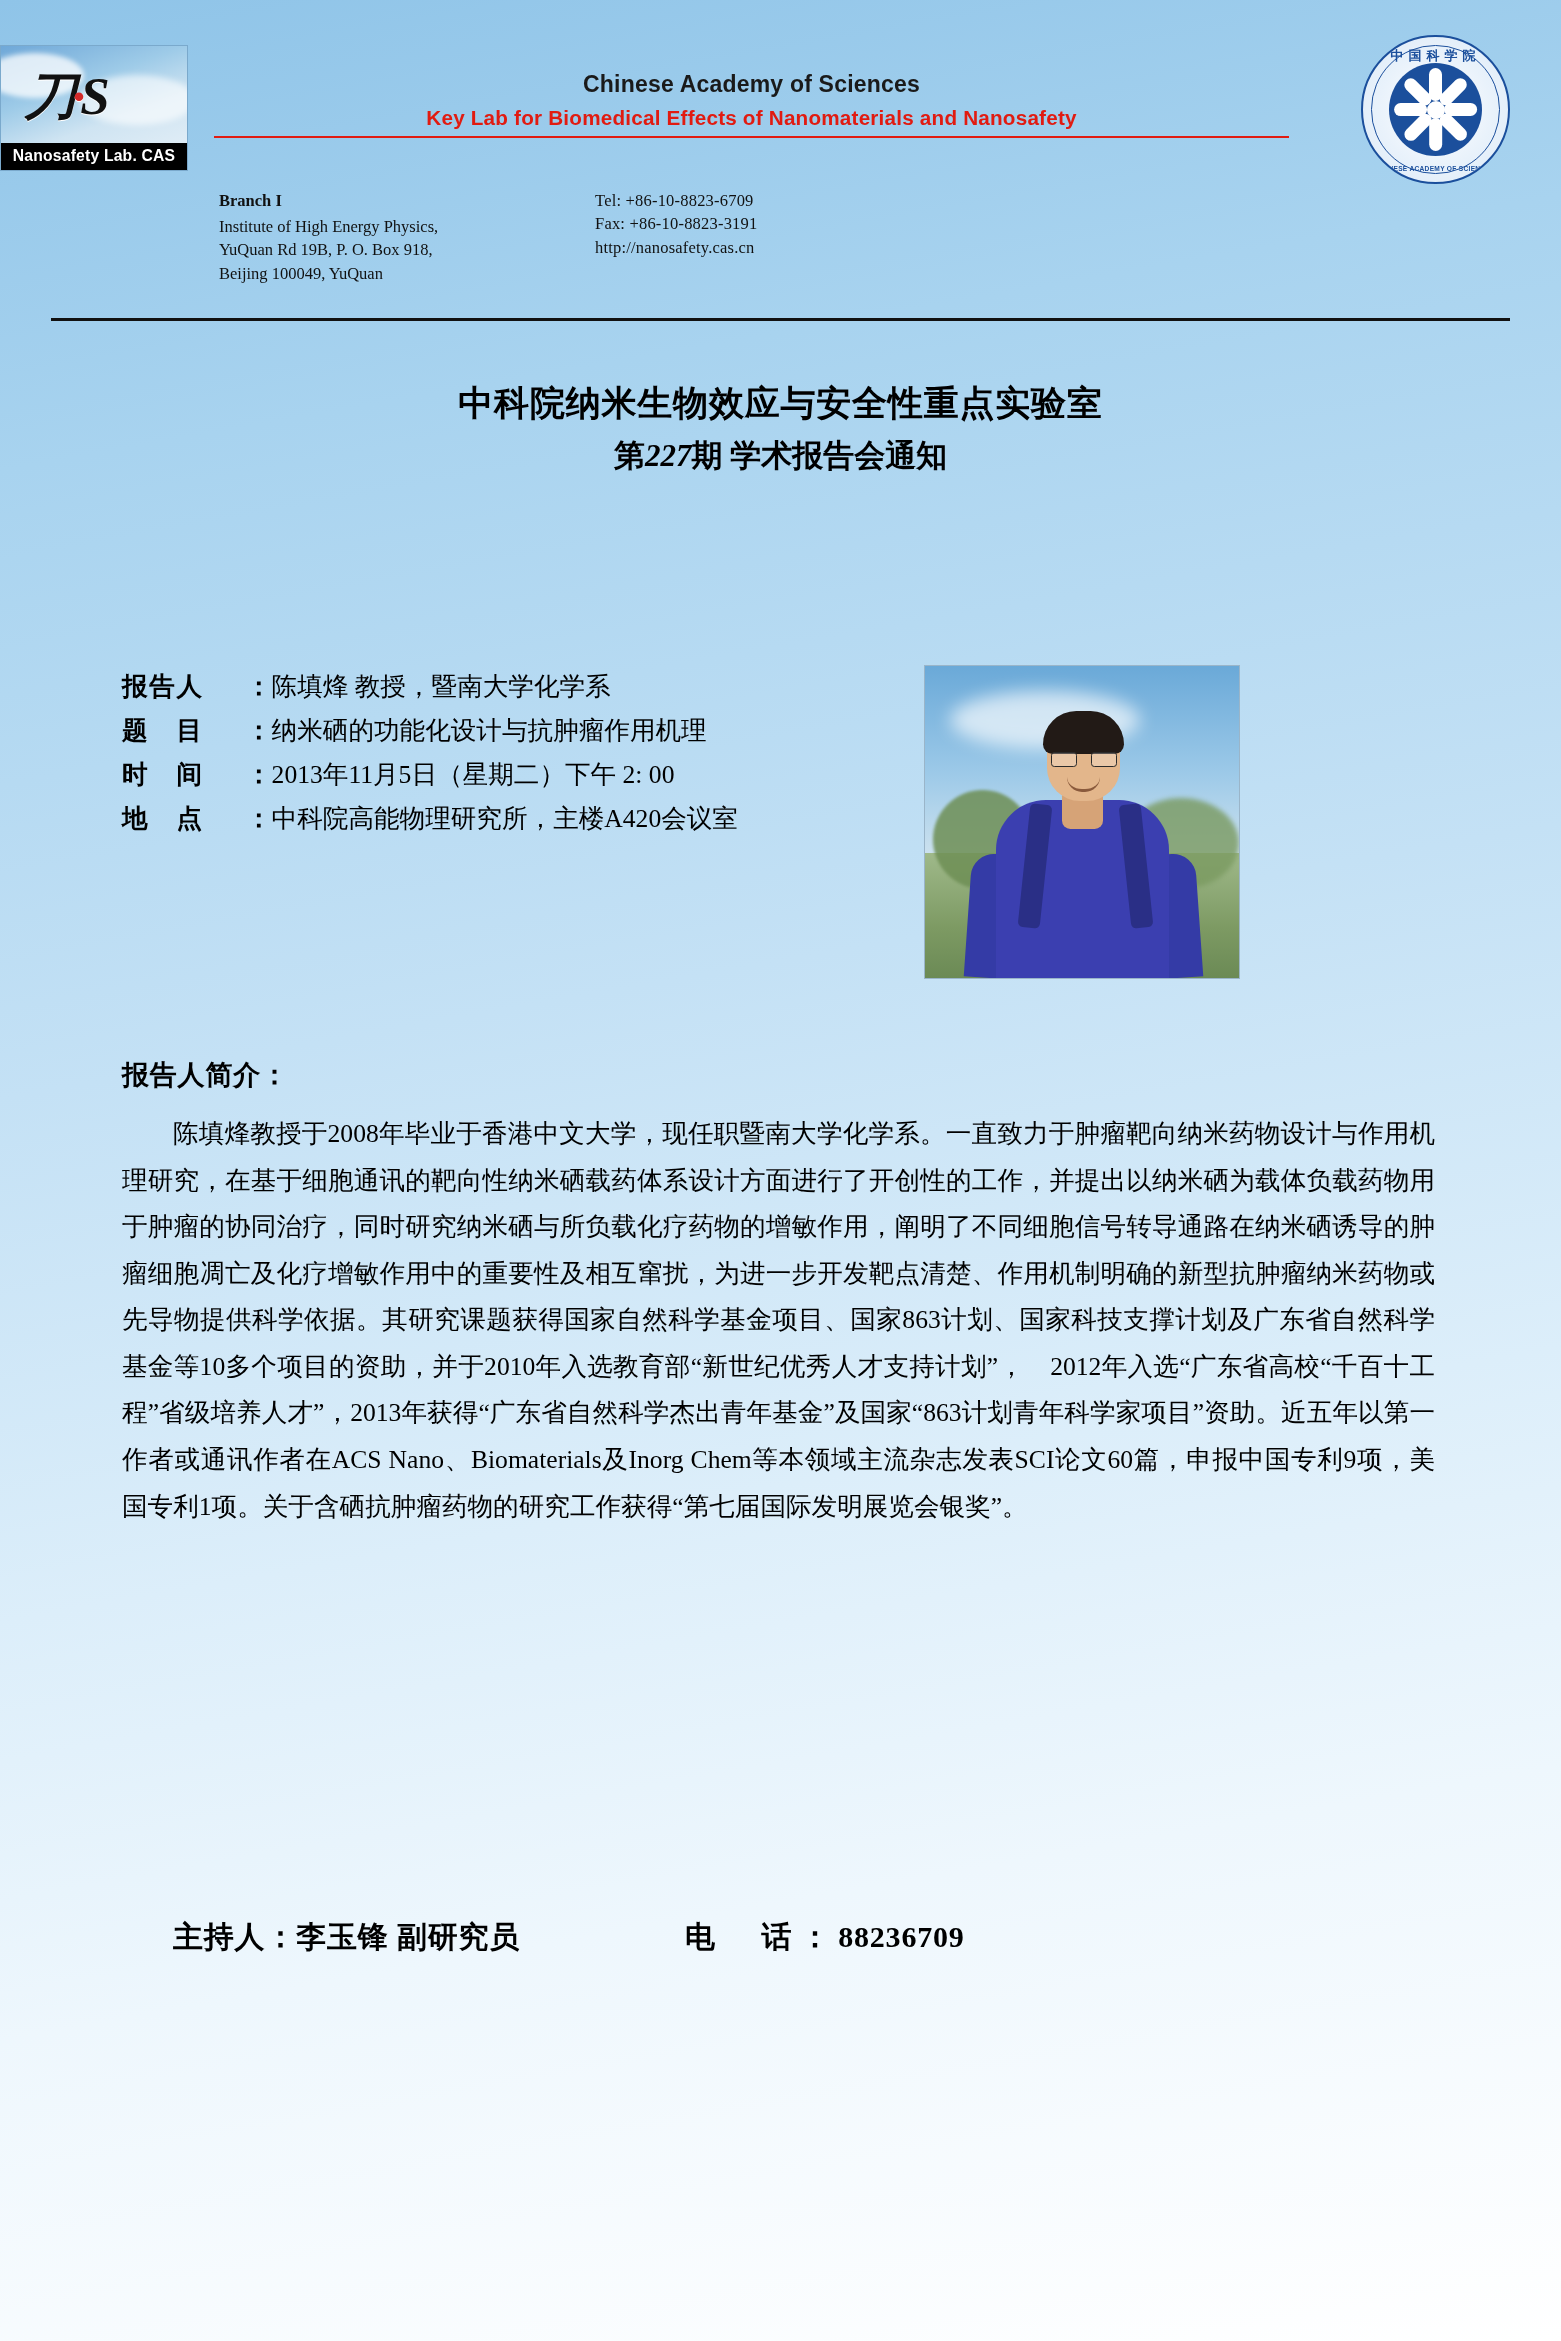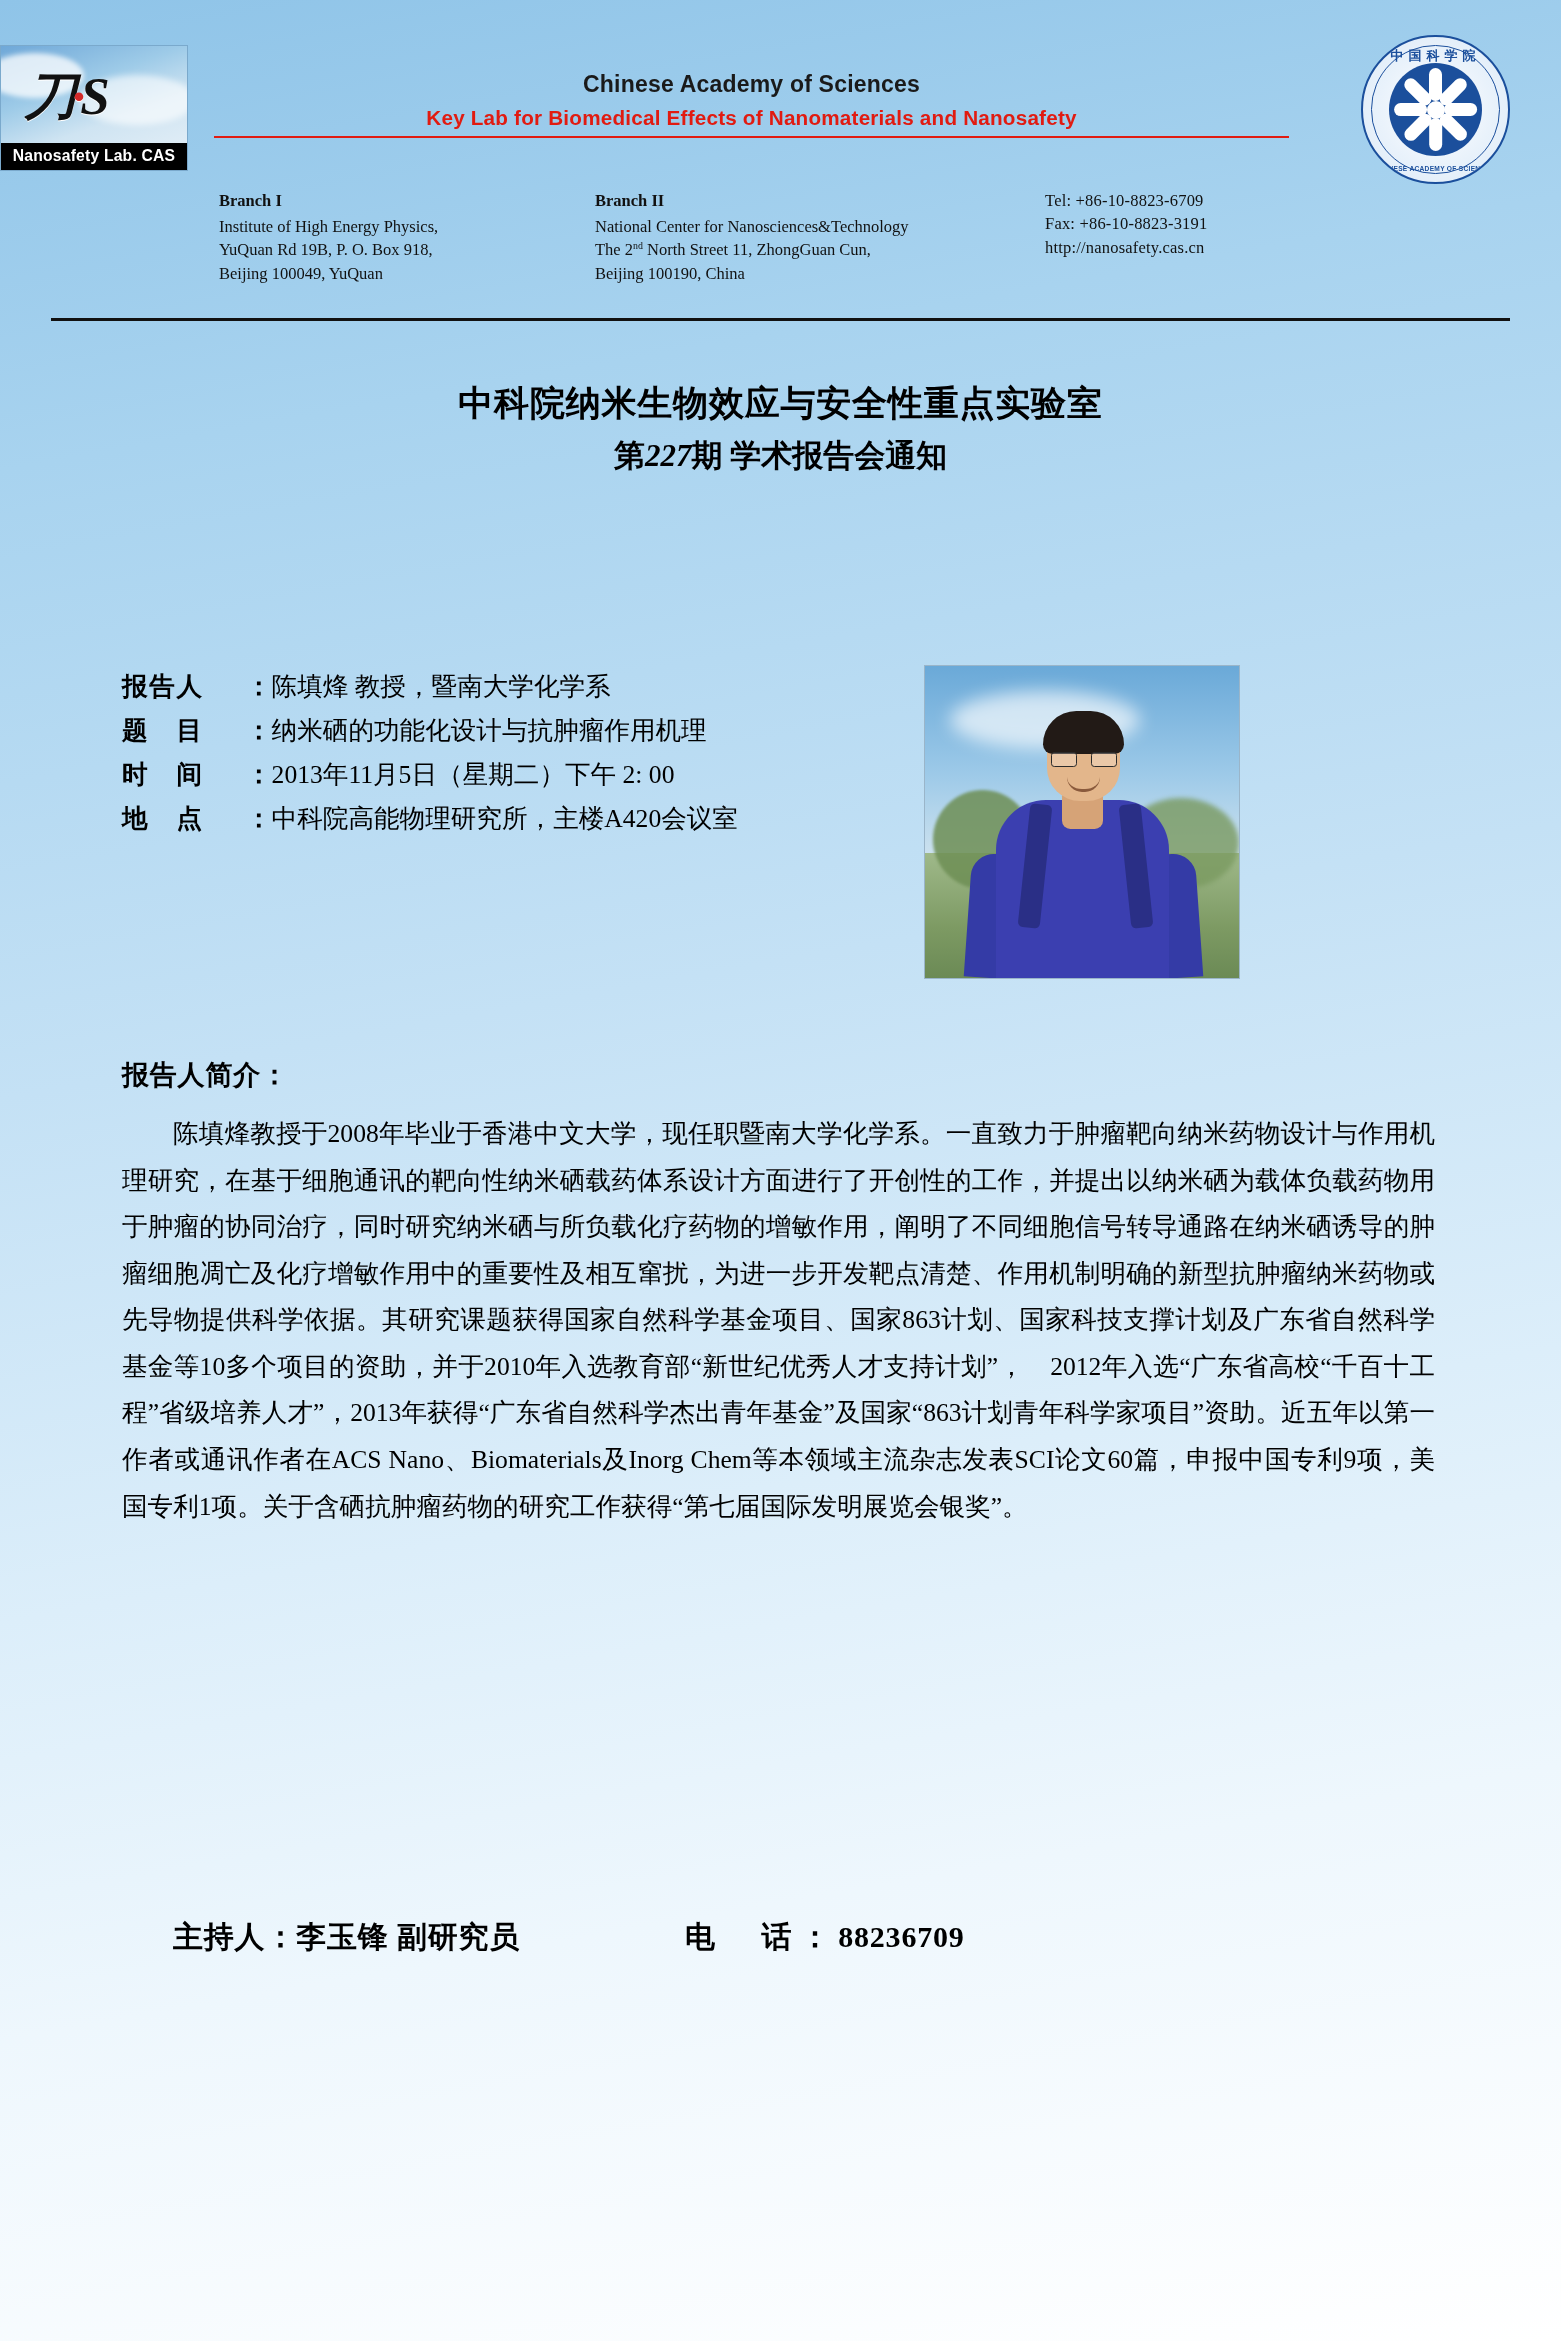--- a/index.html
+++ b/index.html
@@ -406,26 +406,20 @@
     <div class="hc-sub">Key Lab for Biomedical Effects of Nanomaterials and Nanosafety</div>
     <div class="redline"></div>
   </div>
 
   <div class="branches">
     <div class="branch b1">
       <span class="bt">Branch I</span>
       <span>Institute of High Energy Physics,</span><br>
       <span>YuQuan Rd 19B, P. O. Box 918,</span><br>
       <span>Beijing 100049, YuQuan</span>
-    </div>
-    <div class="branch b2">
-      <span class="bt">Branch II</span>
-      <span>National Center for Nanosciences&amp;Technology</span><br>
-      <span><span>The 2</span><sup>nd</sup><span> North Street 11, ZhongGuan Cun,</span></span><br>
-      <span>Beijing 100190, China</span>
     </div>
     <div class="branch b3">
       <span>Tel: +86-10-8823-6709</span><br>
       <span>Fax: +86-10-8823-3191</span><br>
       <span>http://nanosafety.cas.cn</span>
     </div>
   </div>
 
   <div class="logo-right">
     <div class="ring"></div>

